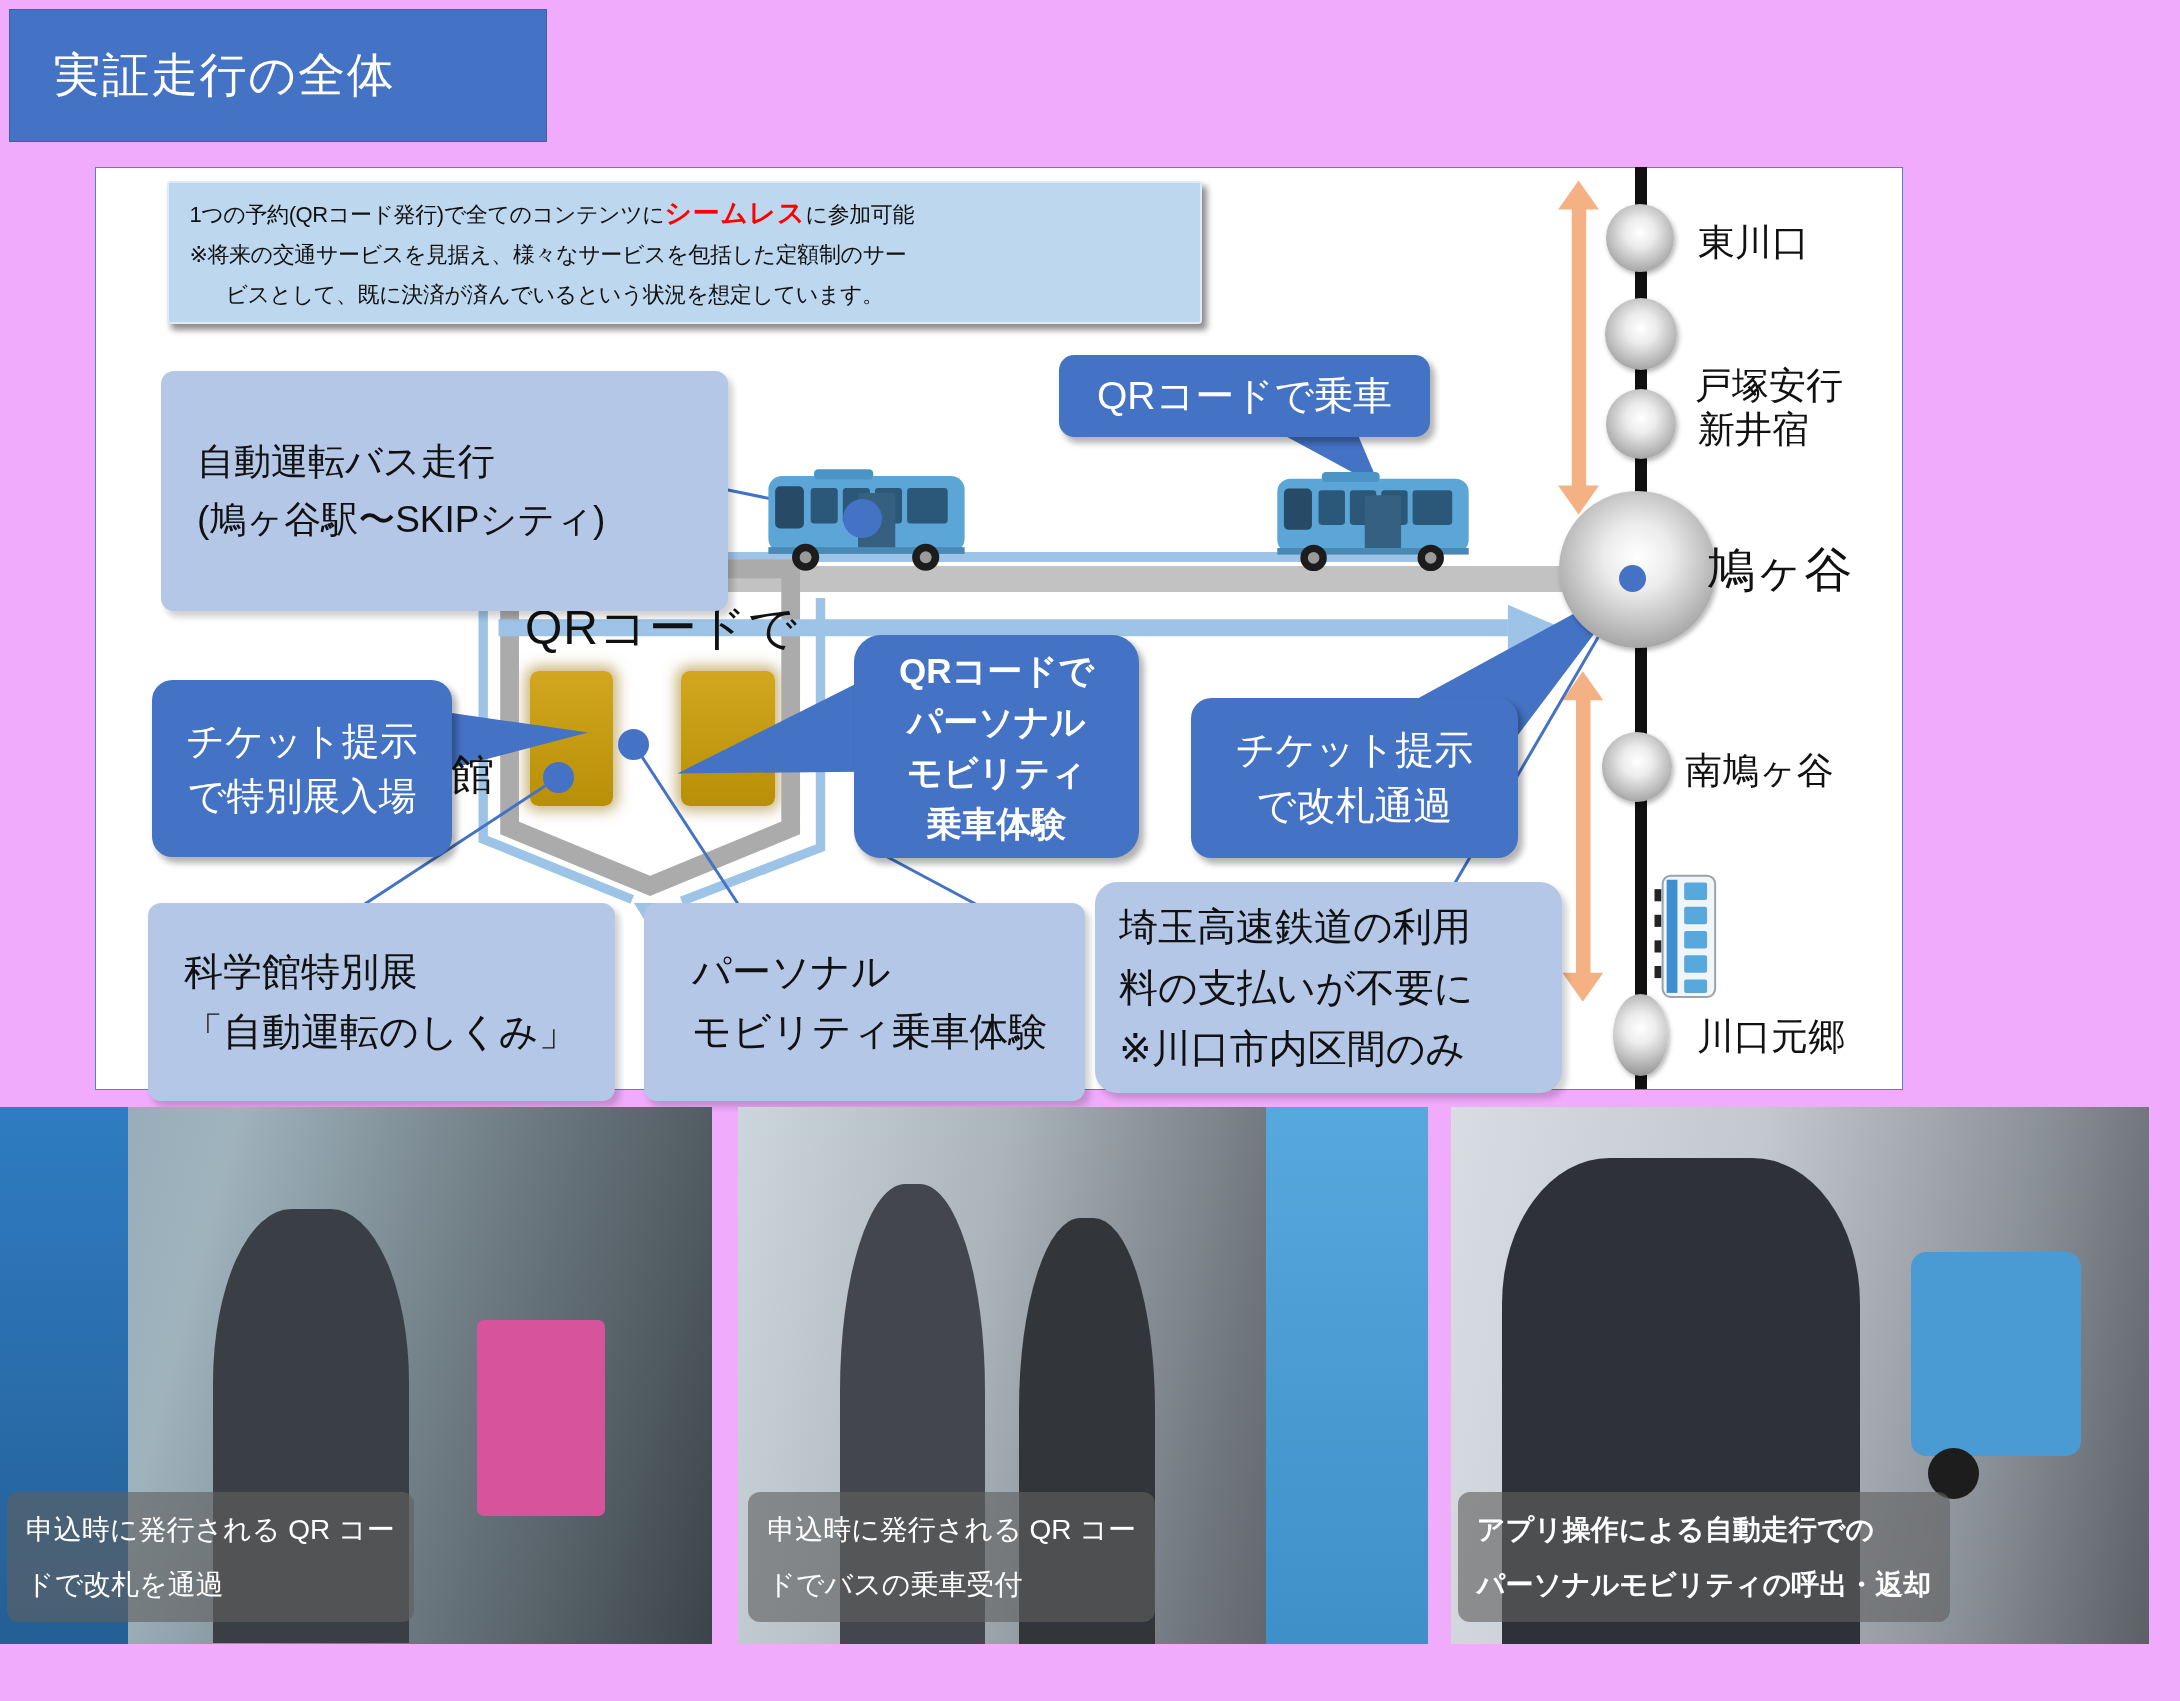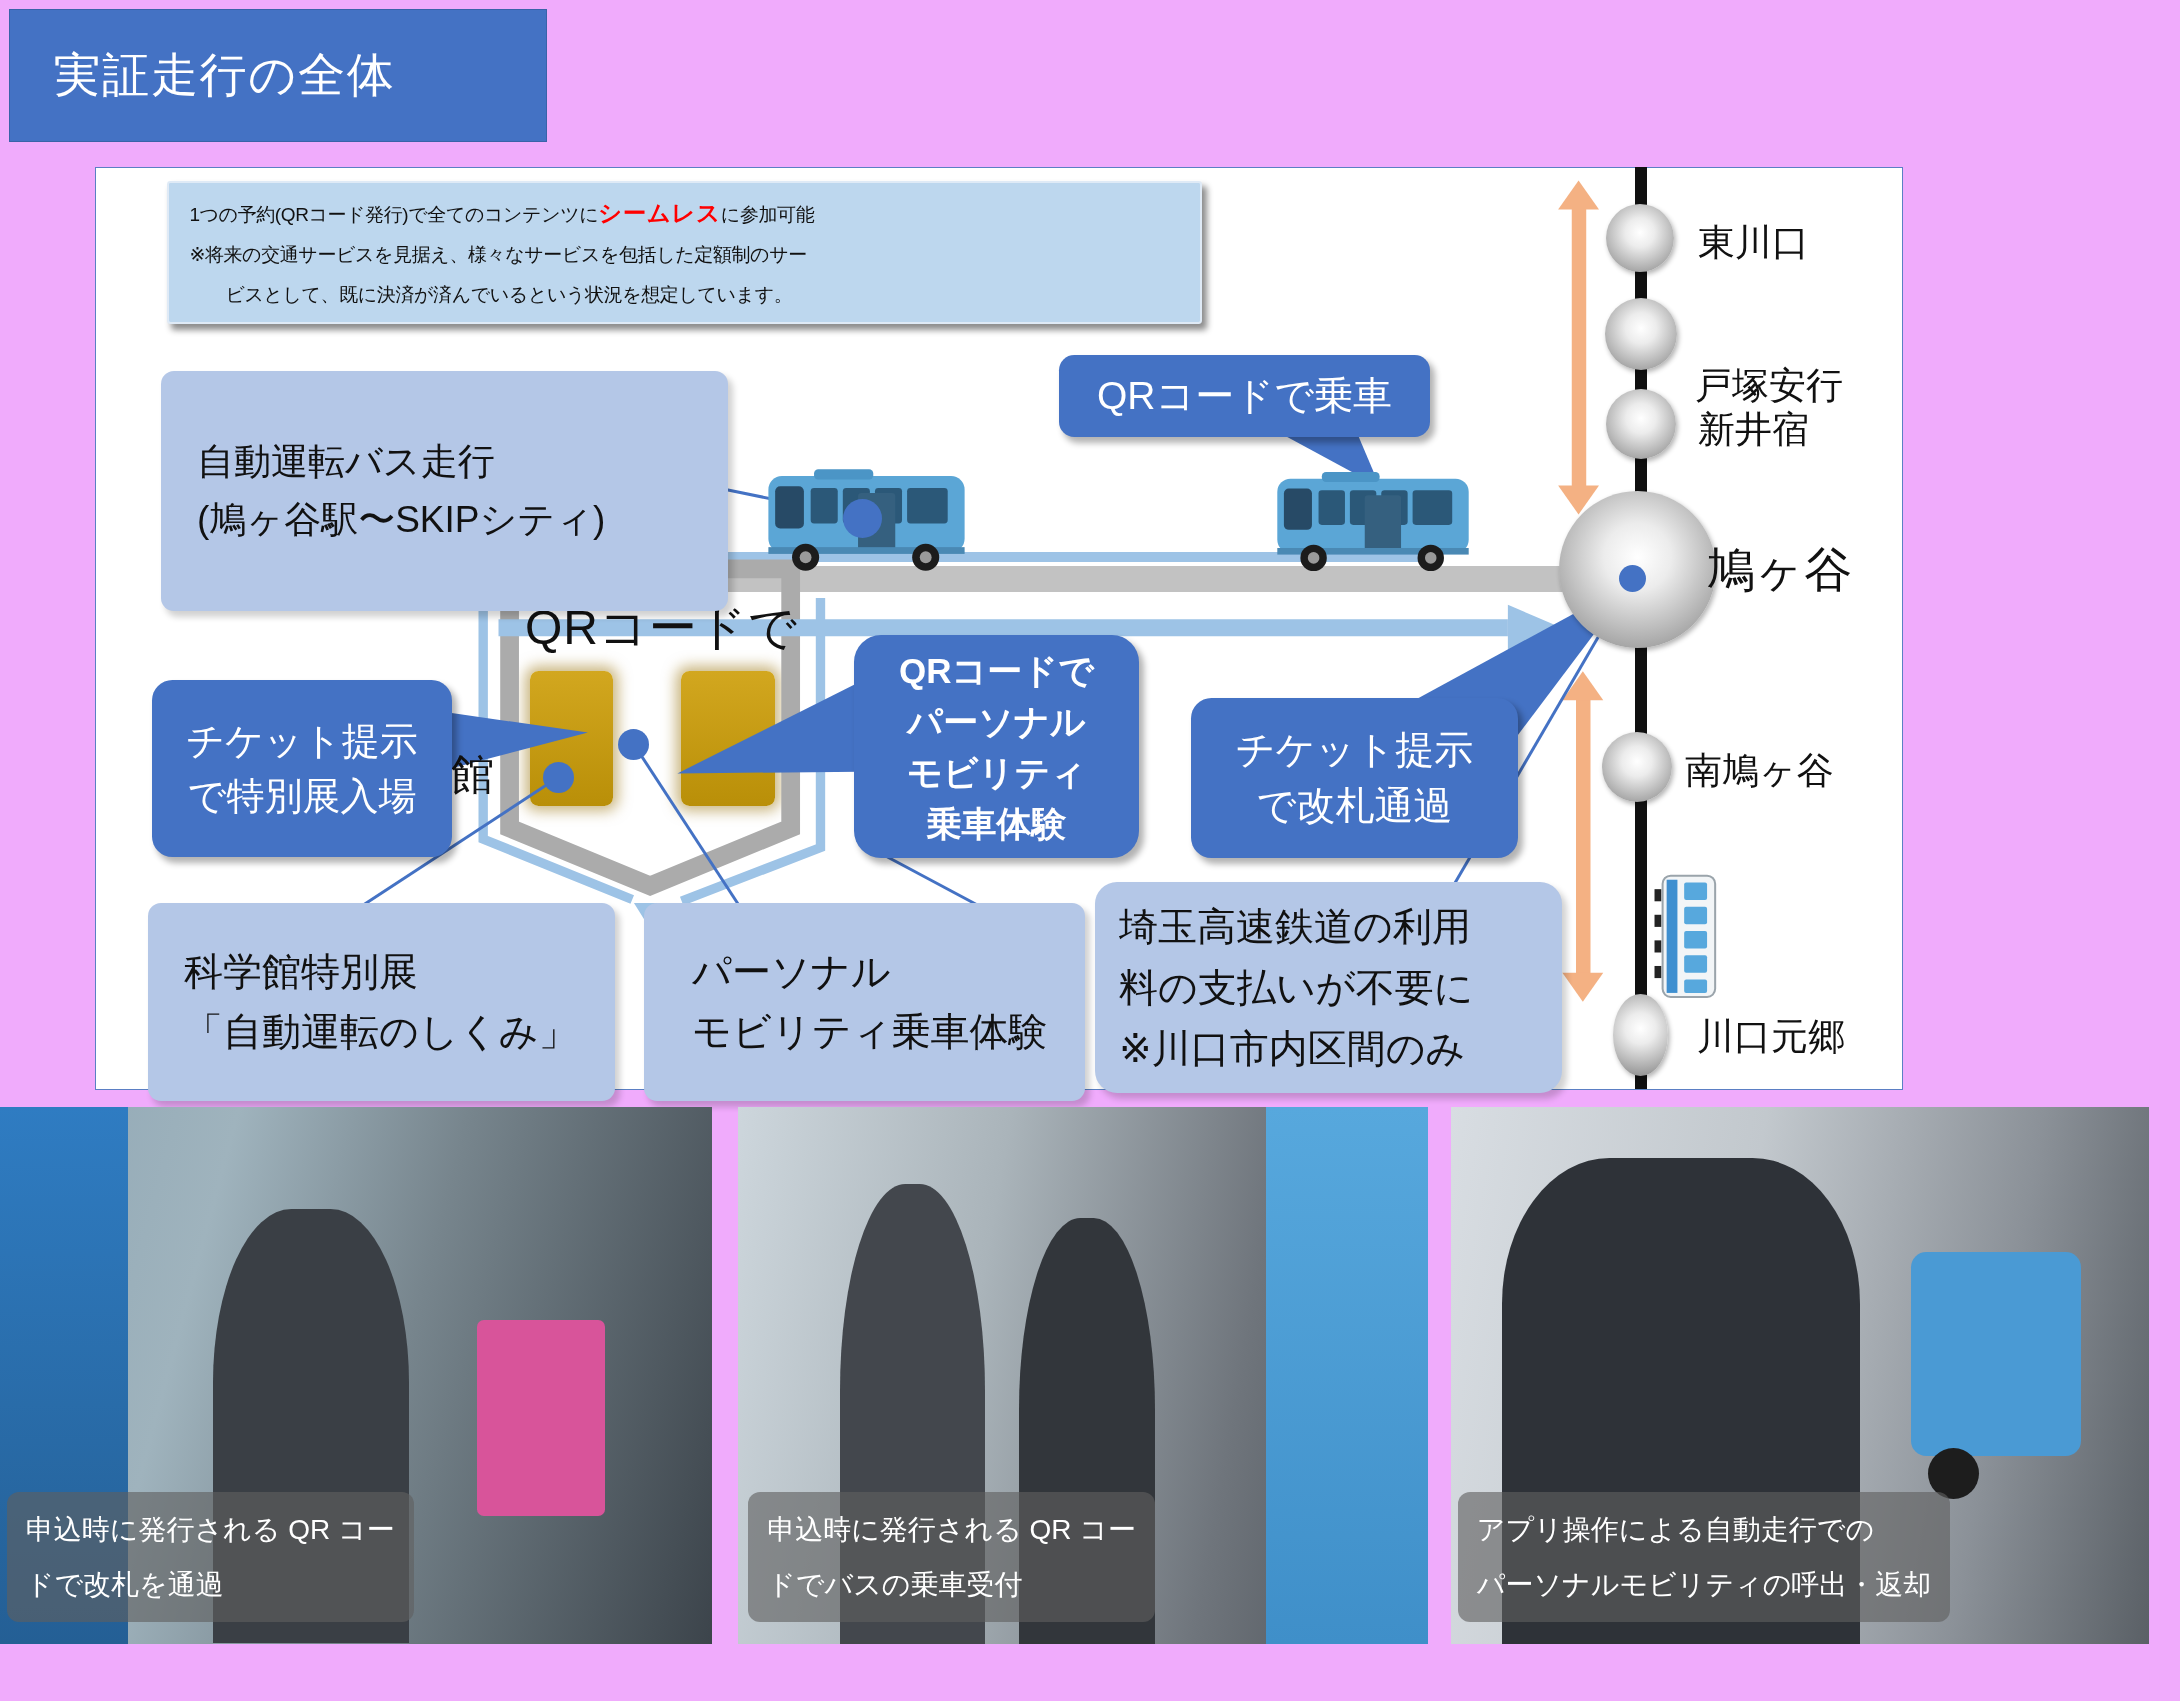--- a/index.html
+++ b/index.html
@@ -14,21 +14,21 @@
              display:flex;align-items:center;padding-left:44px;box-sizing:border-box;}
   #title-box .t{color:#fff;font-size:47px;letter-spacing:1.7px;}
 
   
   #panel{left:95px;top:167px;width:1808px;height:923px;background:#fff;border:1.7px solid #5b7fc4;box-sizing:border-box;}
 
   
   #info-box{left:167px;top:181px;width:1035px;height:143px;background:#bdd7ee;border:2.6px solid #dfeaf6;
             box-shadow:4.3px 5.1px 6px rgba(0,0,0,.45);border-radius:3.4px;box-sizing:border-box;
             padding:10.2px 17px 0 20.4px;color:#111;}
-  #info-box .ln{font-size:19px;line-height:40px;letter-spacing:-0.4px;}
+  #info-box .ln{font-size:22px;line-height:40px;letter-spacing:-0.4px;}
   #info-box .red{color:#ff0000;font-weight:bold;font-size:1.22em;letter-spacing:0.9px;}
   #info-box .indent{padding-left:36px;}
 
   
   #route-light{left:479px;top:552px;width:957px;height:10.2px;background:#9dc3e6;}
   #road{left:479px;top:566px;width:1178px;height:25.6px;background:#c2c2c2;}
 
   
   #rail{left:1635px;top:167px;width:12px;height:922px;background:#101010;}
 
@@ -80,21 +80,21 @@
            display:flex;flex-direction:column;justify-content:center;align-items:center;text-align:center;box-sizing:border-box;}
   #co-qrride{left:1059px;top:355px;width:371px;height:82px;font-size:39px;border-radius:15.3px;}
   #co-ticketex{left:152px;top:680px;width:300px;height:177px;font-size:38px;line-height:55px;}
   #co-qrpersonal{left:854px;top:635px;width:285px;height:223px;font-size:35px;line-height:51px;border-radius:27px;font-weight:bold;}
   #co-ticketgate{left:1191px;top:698px;width:327px;height:160px;font-size:39px;line-height:56px;}
 
   
   .photo{top:1107px;height:537px;overflow:hidden;}
   #photo1{left:0px;width:712px;background:linear-gradient(105deg,#8fa7b5 0%,#9fb3bd 28%,#77858d 55%,#3c444b 100%);}
   #photo2{left:738px;width:690px;background:linear-gradient(100deg,#cdd6dc 0%,#aab4ba 35%,#6f757c 70%,#474c52 100%);}
-  #photo3{left:1451px;width:698px;background:linear-gradient(100deg,#d8dde2 0%,#c2c8cd 40%,#8b9198 75%,#5a6066 100%);}
+  #photo3{left:1451px;width:698px;background:linear-gradient(100deg,#d8dde2 0%,#c2c8cd 40%,#8b9198 75%,#5a6066 100%);font-weight:bold;}
   .decor{position:absolute;}
   .caption{position:absolute;background:rgba(95,95,95,.62);color:#fff;border-radius:12px;
            padding:10.2px 19px;font-size:28px;line-height:55px;}
   #cap1{left:6.8px;top:385px;}
   #cap2{left:10.2px;top:385px;}
   #cap3{left:6.8px;top:385px;}
 
   svg.overlay{left:0;top:0;width:2181px;height:1701px;pointer-events:none;}
 </style>
 </head>

